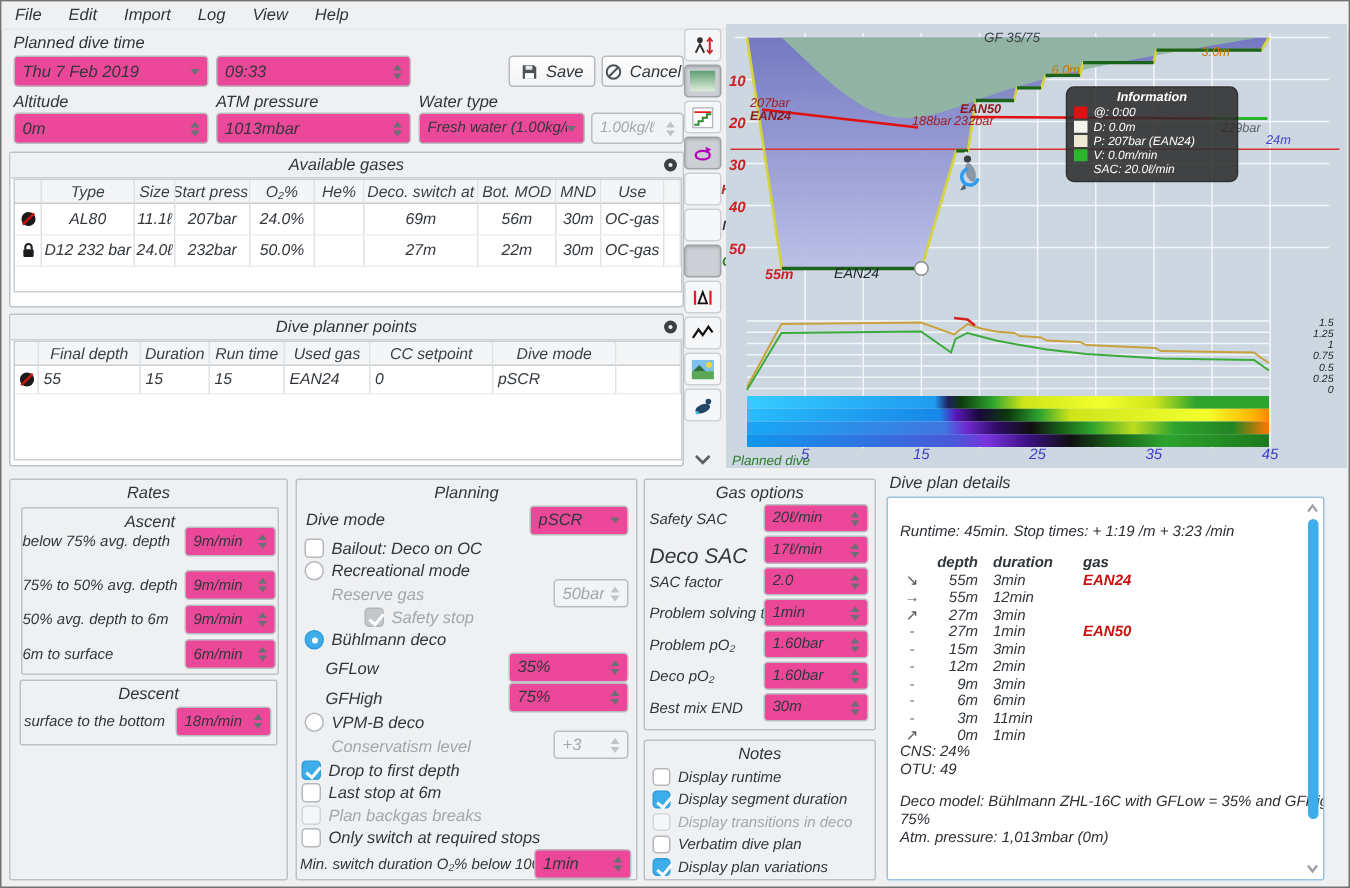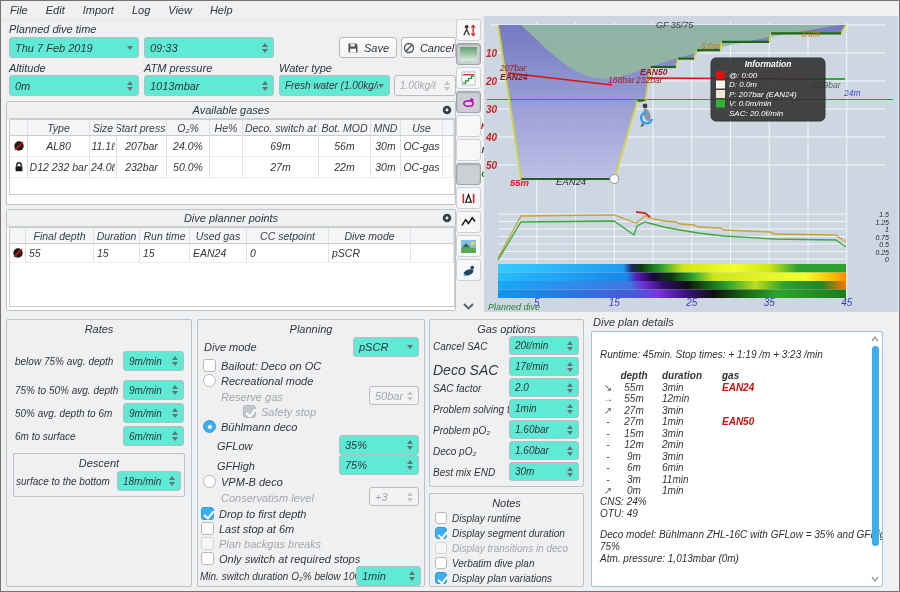--- a/index.html
+++ b/index.html
@@ -6,21 +6,21 @@
   #win{position:relative;width:900px;height:592px;background:#eff0f1;
        font-family:"Liberation Sans","DejaVu Sans",sans-serif;font-size:11px;color:#31363b;
        overflow:hidden;border:1px solid #737373;box-sizing:border-box;font-style:italic;}
   .abs{position:absolute;}
   
   #menubar{position:absolute;left:0;top:0;width:100%;height:18px;display:flex;align-items:center;background:#eff0f1;border-bottom:1px solid #e3e5e7;}
   .menu-item{padding:0 9px;height:18px;line-height:18px;cursor:default;}
   
   .lbl{position:absolute;white-space:nowrap;}
   .lbl.dis{color:#a3a7ab;}
-  .field{position:absolute;background:#5eead4;border:1px solid #b9bdc1;border-radius:3px;display:flex;align-items:center;padding:0 5px;box-sizing:border-box;}
+  .field{position:absolute;background:#ec4899;border:1px solid #b9bdc1;border-radius:3px;display:flex;align-items:center;padding:0 5px;box-sizing:border-box;}
   .field .val{flex:1;white-space:nowrap;overflow:hidden;}
   .field.dis{background:#f2f3f4;color:#a3a7ab;}
   .arr-col{display:flex;flex-direction:column;gap:2px;margin-left:4px;}
   .a-up{width:0;height:0;border-left:3.5px solid transparent;border-right:3.5px solid transparent;border-bottom:4px solid #6b7075;}
   .a-dn{width:0;height:0;border-left:3.5px solid transparent;border-right:3.5px solid transparent;border-top:4px solid #6b7075;}
   .field.dis .a-up{border-bottom-color:#c2c5c8;}  .field.dis .a-dn{border-top-color:#c2c5c8;}
   .btn{position:absolute;background:linear-gradient(#fdfdfd,#f2f3f4);border:1px solid #b6babe;border-radius:3px;display:flex;align-items:center;justify-content:center;gap:5px;box-sizing:border-box;}
   
   .gbox{position:absolute;border:1px solid #bdc3c7;border-radius:2px;box-sizing:border-box;padding-left:28px;}
   .gtitle{position:absolute;left:0;right:0;top:3px;text-align:center;white-space:nowrap;}
@@ -44,21 +44,21 @@
   
   .tbtn{position:absolute;left:455px;width:25px;height:22px;border:1px solid #cdd1d4;border-radius:3px;background:#f6f7f8;display:flex;align-items:center;justify-content:center;box-sizing:border-box;}
   .tbtn.pressed{background:#ccd0d4;border-color:#9fa4a9;box-shadow:inset 0 1px 2px rgba(0,0,0,.2);}
   .tbtn.flat{border-color:transparent;background:transparent;}
   .tsym{font-size:9px;font-weight:bold;padding-left:36px;}
   
   #details-box{position:absolute;left:590px;top:330px;width:292px;height:256px;background:#fff;border:1px solid #9cc3e0;border-radius:2px;box-sizing:border-box;overflow:hidden;}
   .dtext{position:absolute;font-size:10px;white-space:nowrap;color:#2b2f33;}
   .dgrid{display:grid;grid-template-columns:16px 36px 58px 70px;font-size:10px;line-height:11.5px;}
   .dgrid .ar{text-align:center;color:#555;}
-  .dgrid .dp{text-align:center;}
+  .dgrid .dp{text-align:right;}
   .dgrid .du{padding-left:10px;}
   .dgrid .gs{padding-left:12px;font-weight:bold;color:#cc1111;}
   .red{color:#cc1111;font-weight:bold;}
   svg text{font-family:"Liberation Sans","DejaVu Sans",sans-serif;}
 </style>
 </head>
 <body>
 
 <div id="win">
 
@@ -477,20 +477,23 @@
         <text x="245" y="71">D: 0.0m</text>
         <text x="245" y="80.5">P: 207bar (EAN24)</text>
         <text x="245" y="90">V: 0.0m/min</text>
         <text x="245" y="99.5">SAC: 20.0ℓ/min</text>
       </g>
     </g>
   </svg>
 
   <div class="gbox" style="left:5px;top:318px;width:186px;height:268px">
     <div class="gtitle">Rates</div>
+    <div class="gbox" style="left:7px;top:18px;width:172px;height:112px">
+      <div class="gtitle">Ascent</div>
+    </div>
 
   </div>
   <div class="lbl" style="left:14px;top:355px;font-size:10px">below 75% avg. depth</div>
   <div class="field" style="left:122px;top:350px;width:61px;height:20px;font-size:10px">
     <span class="val">9m/min</span>
       <span class="arr-col">
         <span class="a-up"></span>
         <span class="a-dn"></span>
       </span>
   </div>
@@ -593,21 +596,21 @@
     <span class="val">1min</span>
       <span class="arr-col">
         <span class="a-up"></span>
         <span class="a-dn"></span>
       </span>
   </div>
 
   <div class="gbox" style="left:428px;top:318px;width:155px;height:168px">
     <div class="gtitle">Gas options</div>
   </div>
-  <div class="lbl" style="left:432px;top:340px;font-size:10px">Cancel SAC</div>
+  <div class="lbl" style="left:432px;top:340px;font-size:10px">Safety SAC</div>
   <div class="field" style="left:508px;top:335px;width:70px;height:19px;font-size:10px">
     <span class="val">20ℓ/min</span>
       <span class="arr-col">
         <span class="a-up"></span>
         <span class="a-dn"></span>
       </span>
   </div>
   <div class="lbl" style="left:432px;top:361px;font-size:14px">Deco SAC</div>
   <div class="field" style="left:508px;top:356px;width:70px;height:19px;font-size:10px">
     <span class="val">17ℓ/min</span>

